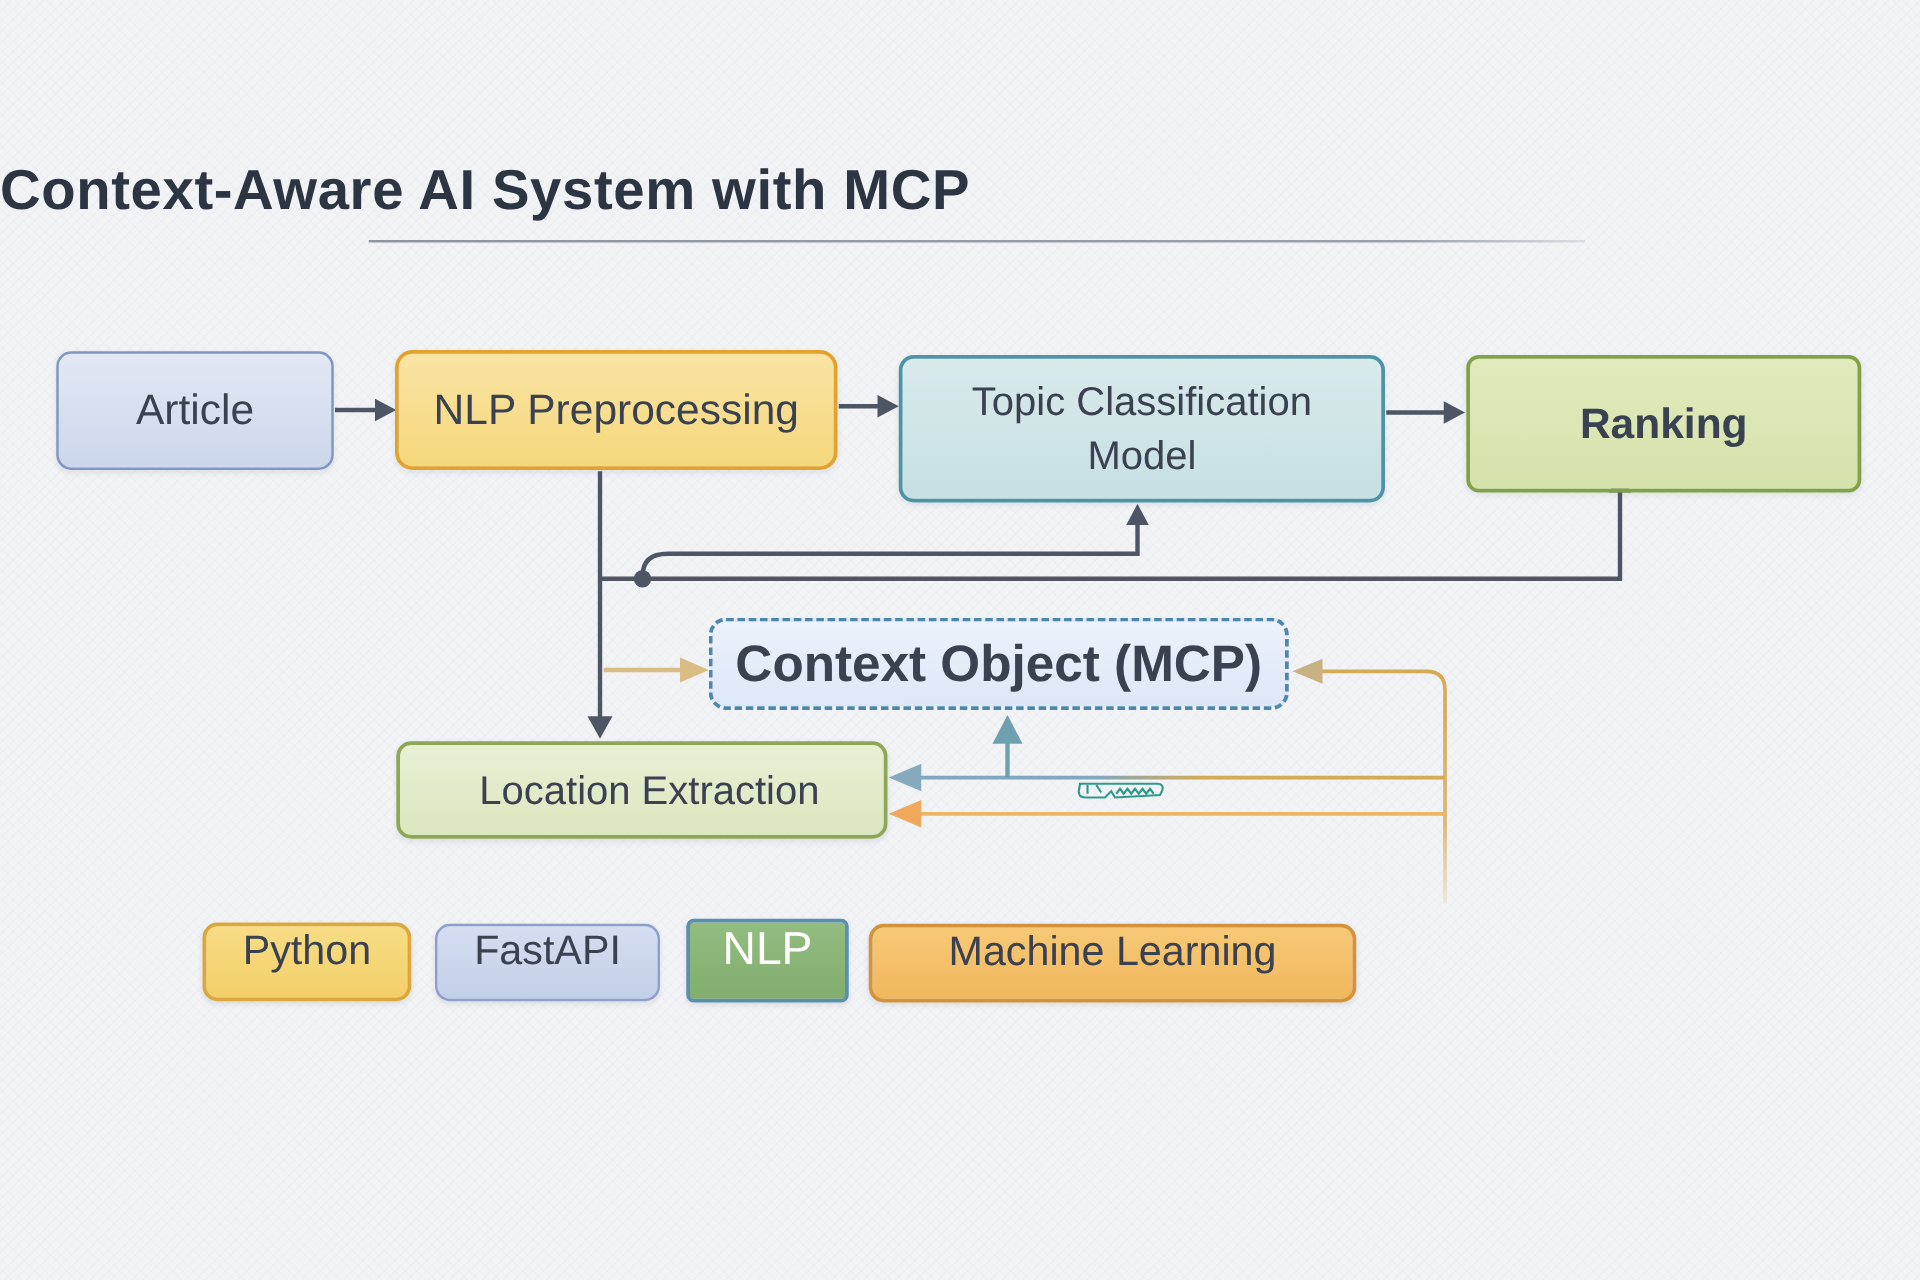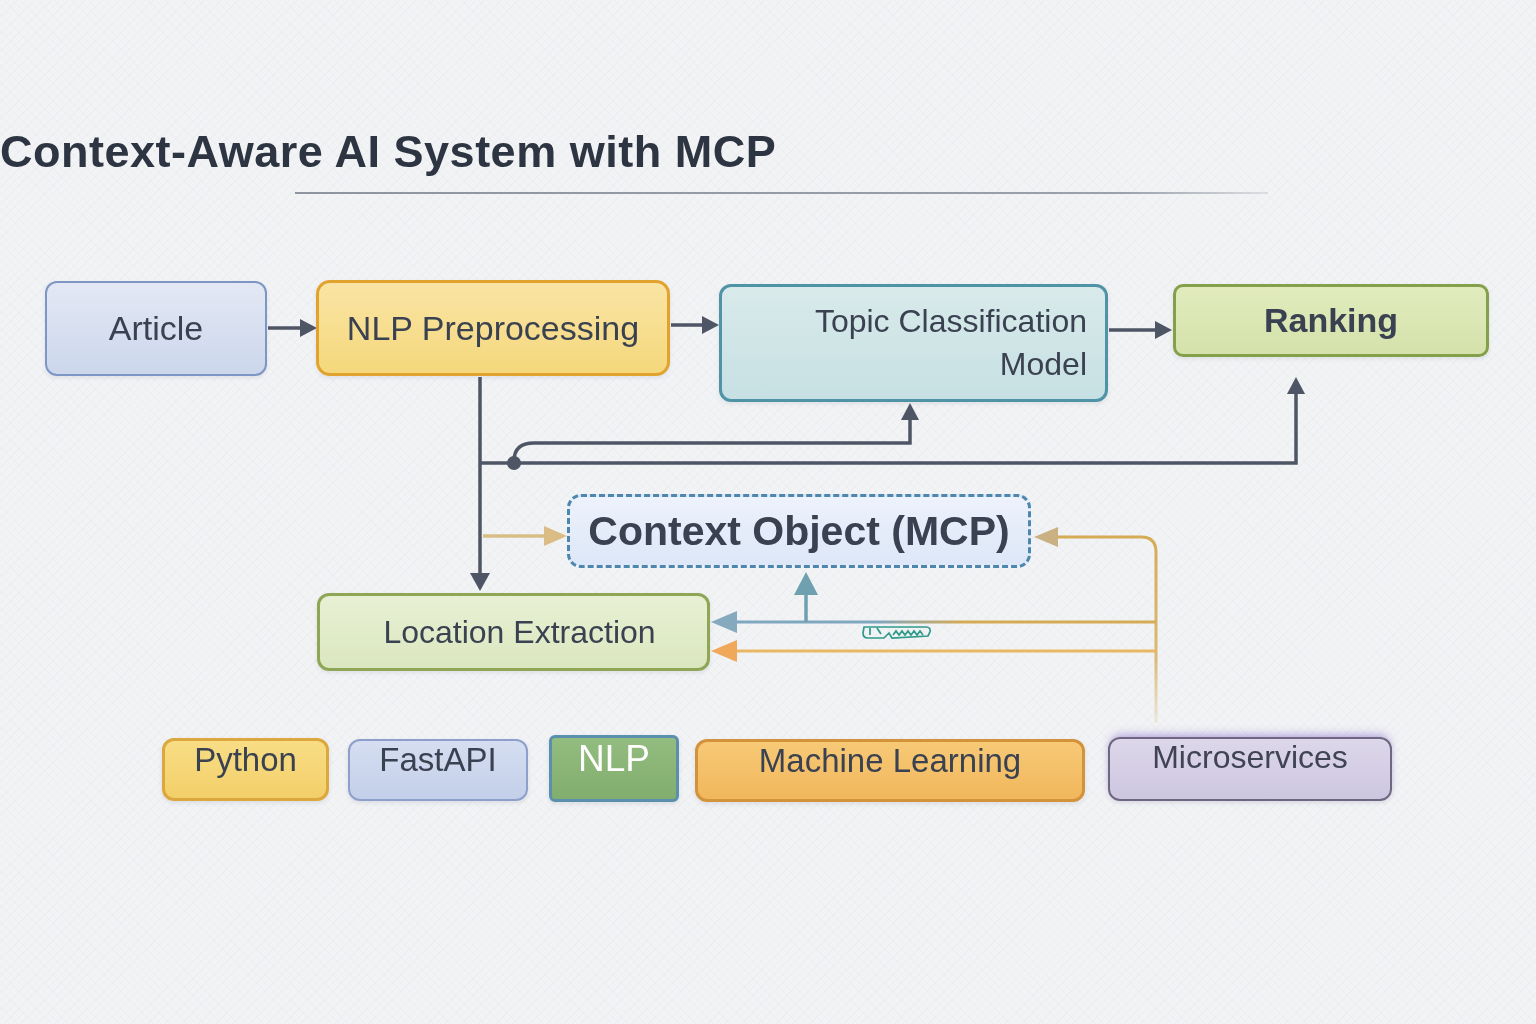--- a/index.html
+++ b/index.html
@@ -24,22 +24,22 @@
     position:absolute;display:flex;align-items:center;justify-content:center;
     box-sizing:border-box;text-align:center;
     box-shadow:0 2px 4px rgba(90,100,120,.12);
   }
   .n-article{left:45px;top:281px;width:222px;height:95px;border-radius:12px;
     background:linear-gradient(180deg,#e3e8f4,#ccd7ec);border:2px solid #7e96c4;font-size:34px;}
   .n-nlp{left:316px;top:280px;width:354px;height:96px;border-radius:14px;
     background:linear-gradient(180deg,#f9e4a4,#f5d87c);border:3px solid #e2a32e;font-size:34px;}
   .n-topic{left:719px;top:284px;width:389px;height:118px;border-radius:12px;
     background:linear-gradient(180deg,#d9eaea,#c6e0e3);border:3px solid #4f93a6;
-    font-size:32px;line-height:1.35;padding:0 18px;text-align:right;}
-  .n-ranking{left:1173px;top:284px;width:316px;height:73px;border-radius:10px;
+    font-size:32px;line-height:1.35;padding:0 18px;}
+  .n-ranking{left:1173px;top:284px;width:316px;height:110px;border-radius:10px;
     background:linear-gradient(180deg,#e1ebbd,#d5e2ab);border:3px solid #84a04a;
     font-size:34px;font-weight:600;}
   .n-context{left:567px;top:494px;width:464px;height:74px;border-radius:14px;
     background:linear-gradient(180deg,#edf2fc,#dde7f7);border:3px dashed #4d87ad;
     font-size:41px;font-weight:700;box-shadow:none;}
   .n-location{left:317px;top:593px;width:393px;height:78px;border-radius:12px;
     background:linear-gradient(180deg,#e8f0d4,#dbe7bf);border:3px solid #8fa657;font-size:32px;padding-left:12px;}
   .tag{
     position:absolute;display:flex;align-items:flex-start;justify-content:center;
     box-sizing:border-box;box-shadow:0 2px 4px rgba(90,100,120,.15);
@@ -170,17 +170,14 @@
   </div>
   <div class="tag t-fastapi">
     <span>FastAPI</span>
   </div>
   <div class="tag t-nlp">
     <span>NLP</span>
   </div>
   <div class="tag t-ml">
     <span>Machine Learning</span>
   </div>
-  <div class="tag t-micro">
-    <span>Microservices</span>
-  </div>
 
 </div>
 
 </body></html>

